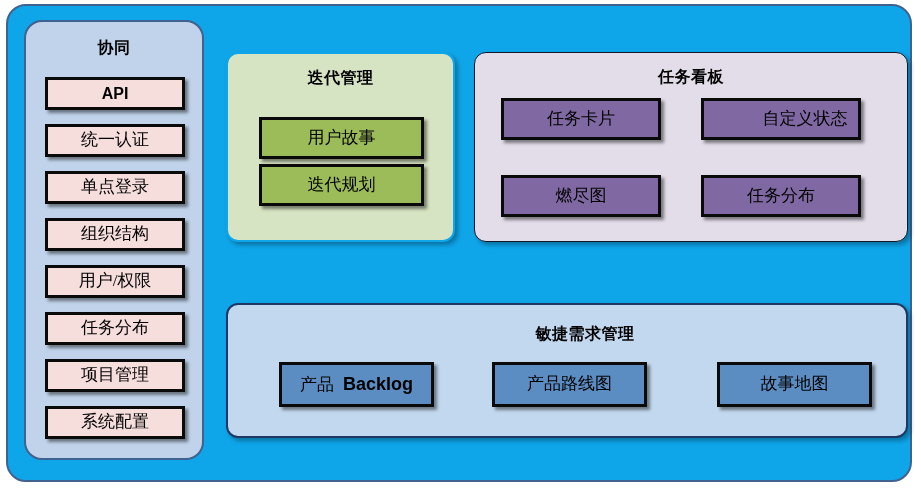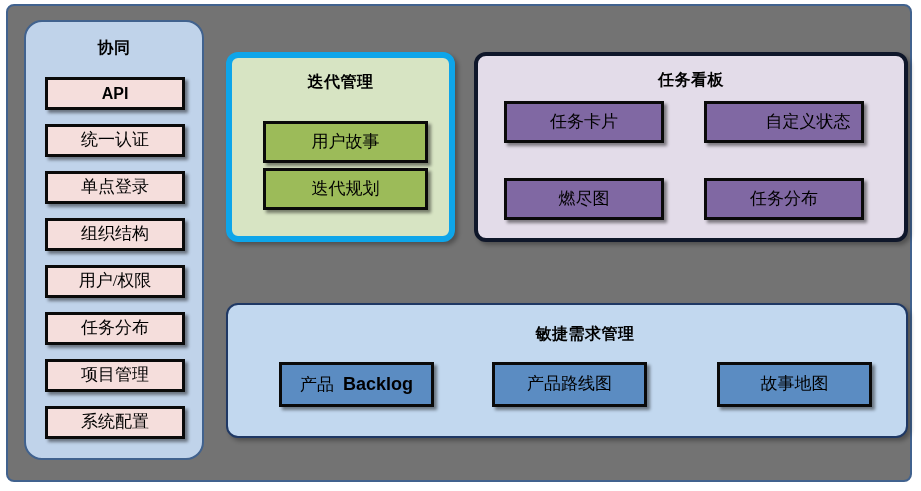--- a/index.html
+++ b/index.html
@@ -16,22 +16,22 @@
 
   
   #outer-frame {
     position: absolute;
     left: 6px;
     top: 4px;
     width: 906px;
     height: 478px;
     box-sizing: border-box;
     border: 2.5px solid #41628E;
-    border-radius: 8px;
-    background: #737373;
+    border-radius: 20px;
+    background: #0ea5e9;
   }
 
   
   .group {
     position: absolute;
     box-sizing: border-box;
     border-radius: 12px;
   }
   .group-title {
     position: absolute;
@@ -57,33 +57,33 @@
   }
   #group-collaboration .group-title { top: 16px; }
 
   
   #group-iteration {
     left: 218px;
     top: 46px;
     width: 229px;
     height: 190px;
     background: #D7E4C3;
-    border: 6px solid #0ea5e9;
+    border: 2px solid #0ea5e9;
     box-shadow: 3px 3px 4px rgba(0,0,0,0.30);
   }
   #group-iteration .group-title { top: 14px; }
 
   
   #group-taskboard {
     left: 466px;
     top: 46px;
     width: 434px;
     height: 190px;
     background: #E3DCE9;
-    border: 4px solid #0f172a;
+    border: 1px solid #0f172a;
     box-shadow: 3px 3px 4px rgba(0,0,0,0.30);
   }
   #group-taskboard .group-title { top: 14px; }
 
   
   #group-agile {
     left: 218px;
     top: 297px;
     width: 682px;
     height: 135px;

